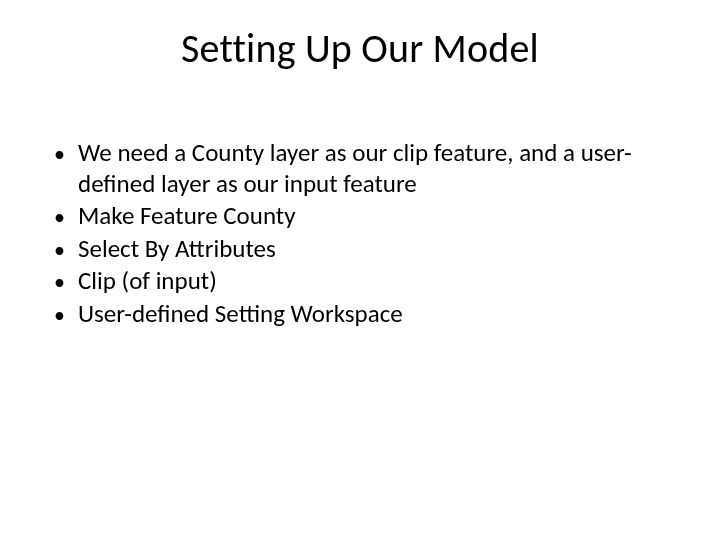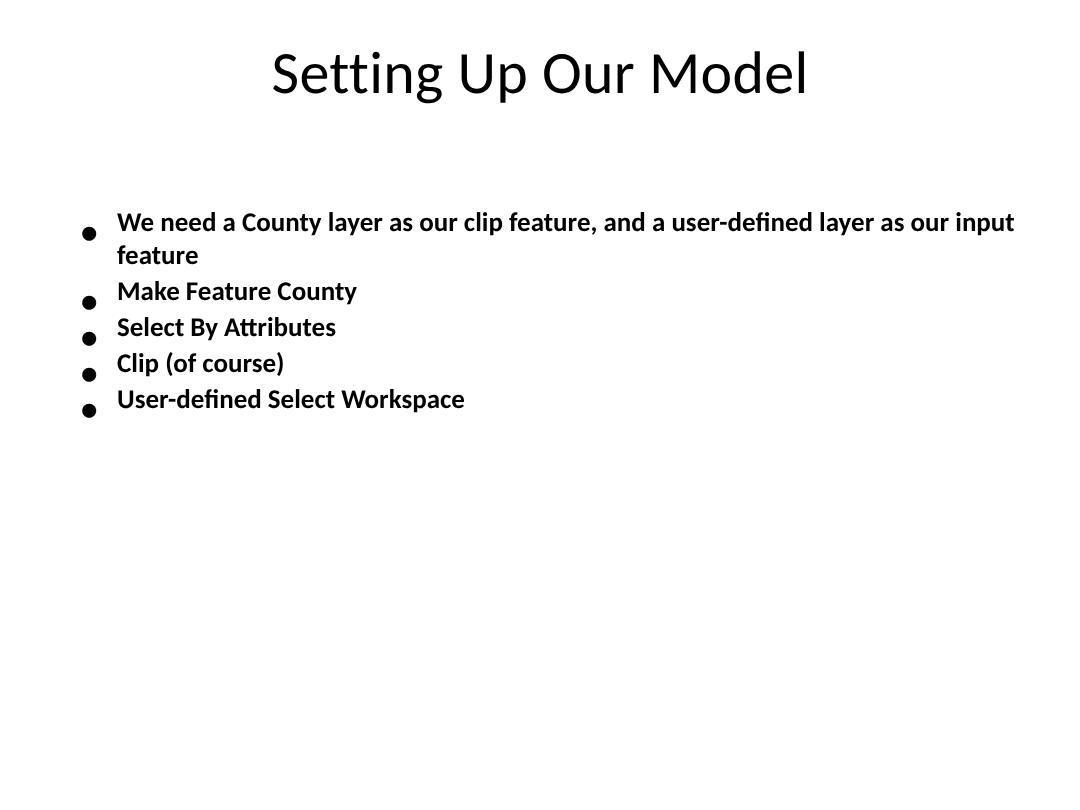--- a/index.html
+++ b/index.html
@@ -35,41 +35,41 @@
     width: 630px;
   }
   ul.bullets {
     list-style: none;
     margin: 0;
     padding: 0;
   }
   ul.bullets > li {
     position: relative;
     padding-left: 30px;
-    font-size: 18px;
+    font-size: 25px;
     line-height: 1.22;
     margin: 0 0 2px 0;
-    font-weight: 700;
+    font-weight: 400;
   }
   ul.bullets > li::before {
     content: "•";
     position: absolute;
     left: 6px;
     top: 0;
     font-size: 22px;
     line-height: 1.5;
   }
 </style>
 </head>
 <body>
 
 <div class="slide">
   <div class="title">Setting Up Our Model</div>
   <div class="body">
     <ul class="bullets">
       <li>We need a County layer as our clip feature, and a user-defined layer as our input feature</li>
       <li>Make Feature County</li>
       <li>Select By Attributes</li>
-      <li>Clip (of course)</li>
-      <li>User-defined Select Workspace</li>
+      <li>Clip (of input)</li>
+      <li>User-defined Setting Workspace</li>
     </ul>
   </div>
 </div>
 
 </body></html>

